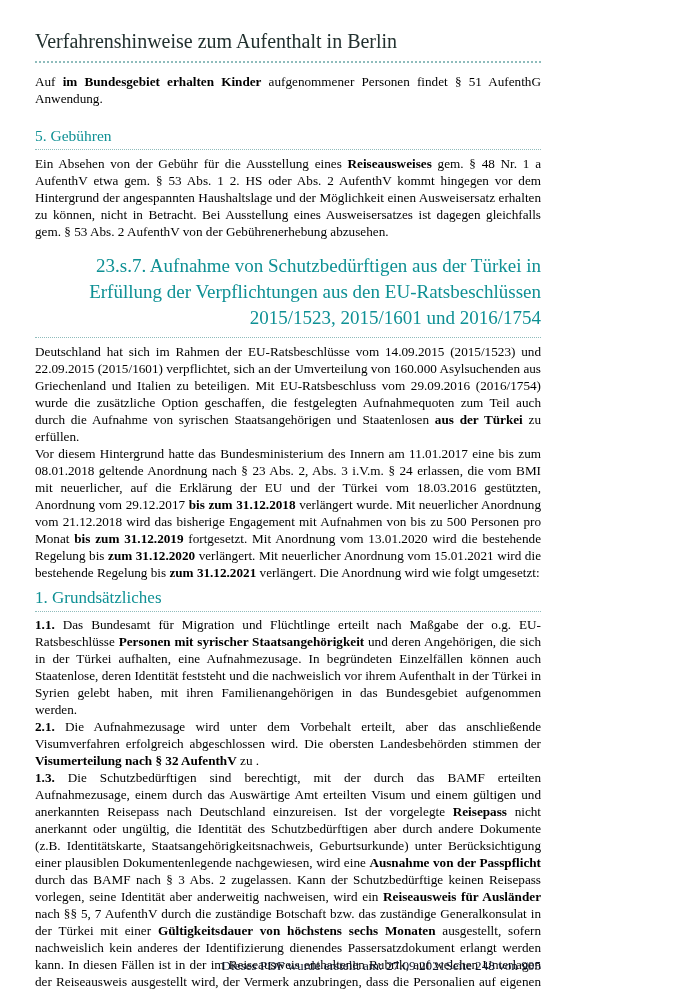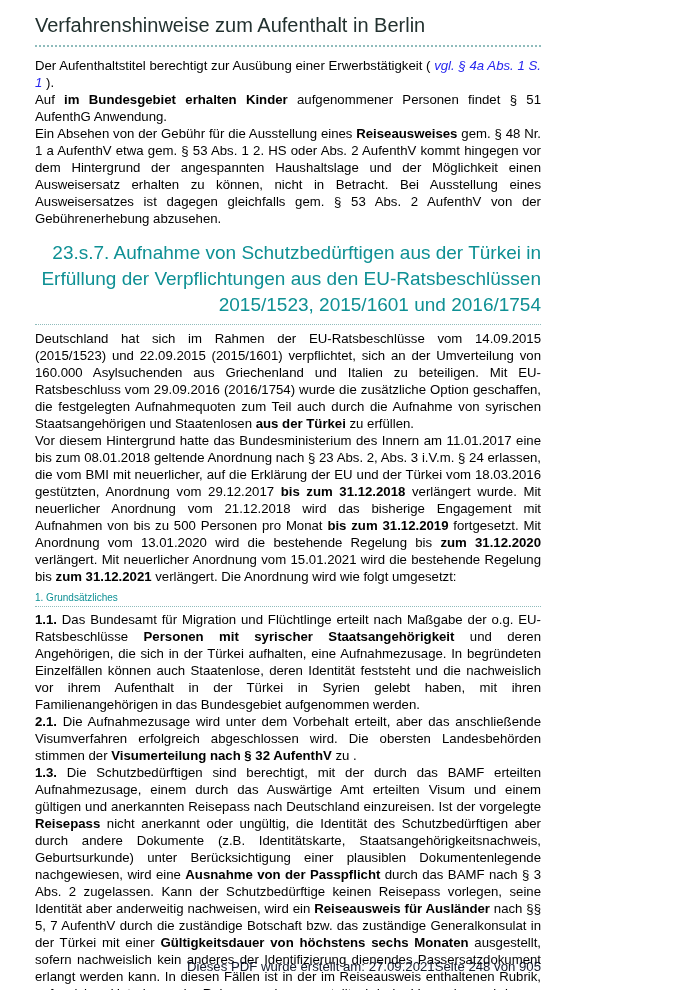--- a/index.html
+++ b/index.html
@@ -1,46 +1,46 @@
 <!DOCTYPE html>
 <html lang="de" style="--teal: #0e9094; --link: #2626ee; --title_text: #22312f; --body_text: #000000; --dotted: #8fbcbc;"><head>
 <meta charset="utf-8">
 <style>
   html,body { margin:0; padding:0; background:#ffffff; }
   .page {
     width:576px; height:990px; position:relative; overflow:hidden;
-    background:#ffffff; box-sizing:border-box; padding:12px 35px 0 35px;
-    font-family:Liberation Sans, sans-serif; color:#000;
+    background:#ffffff; box-sizing:border-box; padding:28px 35px 0 35px;
+    font-family:Liberation Serif, serif; color:#000;
     -webkit-font-smoothing:antialiased;
   }
   .doc-title {
     font-size:20px; color:var(--title_text,#22312f); font-weight:400;
     padding:2px 0 8px 0; border-bottom:2px dotted var(--dotted,#8fbcbc);
     margin-bottom:10px;
   }
   .para { margin:0; font-size:13.2px; line-height:17px; text-align:justify; color:var(--body_text,#000); }
   .b { font-weight:bold; }
   .link { color:var(--link,#2626ee); font-style:italic; cursor:pointer; text-decoration:none; }
   .heading { color:var(--teal,#0e9094); border-bottom:1.5px dotted var(--dotted,#8fbcbc); font-weight:400; }
   .heading-medium { font-size:15.5px; margin-top:20px; padding-bottom:4px; margin-bottom:5px; }
   .heading-large  { font-size:19px; line-height:26px; margin-top:13px; padding-bottom:6px; margin-bottom:5px;text-align:right; }
-  .heading-small  { font-size:10px; margin-top:7px; padding-bottom:3px; margin-bottom:4px; }
+  .heading-small  { font-size:17px; margin-top:7px; padding-bottom:3px; margin-bottom:4px; }
   .footer {
     position:absolute; left:35px; right:35px; bottom:16px;
     display:flex; justify-content:flex-end; font-size:13.2px; color:#0f172a;
   }
 </style>
 </head>
 <body>
 
 <div class="page">
   <div class="doc-title">Verfahrenshinweise zum Aufenthalt in Berlin</div>
   <div id="doc-content">
-      <p class="para"><span class="">Der Aufenthaltstitel berechtigt zur Ausübung einer Erwerbstätigkeit ( </span><a class="link">vgl. § 4a Abs. 1 S. 1</a><span class=""> ).</span></p>
       <p class="para"><span class="">Auf </span><span class="b">im Bundesgebiet erhalten Kinder</span><span class=""> aufgenommener Personen findet § 51 AufenthG Anwendung.</span></p>
+      <div class="heading heading-medium">5. Gebühren</div>
       <p class="para"><span class="">Ein Absehen von der Gebühr für die Ausstellung eines </span><span class="b">Reiseausweises</span><span class=""> gem. § 48 Nr. 1 a AufenthV etwa gem. § 53 Abs. 1 2. HS oder Abs. 2 AufenthV kommt hingegen vor dem Hintergrund der angespannten Haushaltslage und der Möglichkeit einen Ausweisersatz erhalten zu können, nicht in Betracht. Bei Ausstellung eines Ausweisersatzes ist dagegen gleichfalls gem. § 53 Abs. 2 AufenthV von der Gebührenerhebung abzusehen.</span></p>
       <div class="heading heading-large">23.s.7. Aufnahme von Schutzbedürftigen aus der Türkei in Erfüllung der Verpflichtungen aus den EU-Ratsbeschlüssen 2015/1523, 2015/1601 und 2016/1754</div>
       <p class="para"><span class="">Deutschland hat sich im Rahmen der EU-Ratsbeschlüsse vom 14.09.2015 (2015/1523) und 22.09.2015 (2015/1601) verpflichtet, sich an der Umverteilung von 160.000 Asylsuchenden aus Griechenland und Italien zu beteiligen. Mit EU-Ratsbeschluss vom 29.09.2016 (2016/1754) wurde die zusätzliche Option geschaffen, die festgelegten Aufnahmequoten zum Teil auch durch die Aufnahme von syrischen Staatsangehörigen und Staatenlosen </span><span class="b">aus der Türkei</span><span class=""> zu erfüllen.</span></p>
       <p class="para"><span class="">Vor diesem Hintergrund hatte das Bundesministerium des Innern am 11.01.2017 eine bis zum 08.01.2018 geltende Anordnung nach § 23 Abs. 2, Abs. 3 i.V.m. § 24 erlassen, die vom BMI mit neuerlicher, auf die Erklärung der EU und der Türkei vom 18.03.2016 gestützten, Anordnung vom 29.12.2017 </span><span class="b">bis zum 31.12.2018</span><span class=""> verlängert wurde. Mit neuerlicher Anordnung vom 21.12.2018 wird das bisherige Engagement mit Aufnahmen von bis zu 500 Personen pro Monat </span><span class="b">bis zum 31.12.2019</span><span class=""> fortgesetzt. Mit Anordnung vom 13.01.2020 wird die bestehende Regelung bis </span><span class="b">zum 31.12.2020</span><span class=""> verlängert. Mit neuerlicher Anordnung vom 15.01.2021 wird die bestehende Regelung bis </span><span class="b">zum 31.12.2021</span><span class=""> verlängert. Die Anordnung wird wie folgt umgesetzt:</span></p>
       <div class="heading heading-small">1. Grundsätzliches</div>
       <p class="para"><span class="b">1.1.</span><span class=""> Das Bundesamt für Migration und Flüchtlinge erteilt nach Maßgabe der o.g. EU-Ratsbeschlüsse </span><span class="b">Personen mit syrischer Staatsangehörigkeit</span><span class=""> und deren Angehörigen, die sich in der Türkei aufhalten, eine Aufnahmezusage. In begründeten Einzelfällen können auch Staatenlose, deren Identität feststeht und die nachweislich vor ihrem Aufenthalt in der Türkei in Syrien gelebt haben, mit ihren Familienangehörigen in das Bundesgebiet aufgenommen werden.</span></p>
       <p class="para"><span class="b">2.1.</span><span class=""> Die Aufnahmezusage wird unter dem Vorbehalt erteilt, aber das anschließende Visumverfahren erfolgreich abgeschlossen wird. Die obersten Landesbehörden stimmen der </span><span class="b">Visumerteilung nach § 32 AufenthV</span><span class=""> zu .</span></p>
       <p class="para"><span class="b">1.3.</span><span class=""> Die Schutzbedürftigen sind berechtigt, mit der durch das BAMF erteilten Aufnahmezusage, einem durch das Auswärtige Amt erteilten Visum und einem gültigen und anerkannten Reisepass nach Deutschland einzureisen. Ist der vorgelegte </span><span class="b">Reisepass</span><span class=""> nicht anerkannt oder ungültig, die Identität des Schutzbedürftigen aber durch andere Dokumente (z.B. Identitätskarte, Staatsangehörigkeitsnachweis, Geburtsurkunde) unter Berücksichtigung einer plausiblen Dokumentenlegende nachgewiesen, wird eine </span><span class="b">Ausnahme von der Passpflicht</span><span class=""> durch das BAMF nach § 3 Abs. 2 zugelassen. Kann der Schutzbedürftige keinen Reisepass vorlegen, seine Identität aber anderweitig nachweisen, wird ein </span><span class="b">Reiseausweis für Ausländer</span><span class=""> nach §§ 5, 7 AufenthV durch die zuständige Botschaft bzw. das zuständige Generalkonsulat in der Türkei mit einer </span><span class="b">Gültigkeitsdauer von höchstens sechs Monaten</span><span class=""> ausgestellt, sofern nachweislich kein anderes der Identifizierung dienendes Passersatzdokument erlangt werden kann. In diesen Fällen ist in der im Reiseausweis enthaltenen Rubrik, auf welchen Unterlagen der Reiseausweis ausgestellt wird, der Vermerk anzubringen, dass die Personalien auf eigenen Angaben des Schutzbedürftigen beruhen.</span></p>
       <p class="para"><span class="b">1.4</span><span class="">. Die Aufnahmezusage und die Ausnahme von der Passpflicht sind ab Bekanntgabe sechs Monate gültig und erlöschen, wenn in diesem Zeitraum die Einreise nach Deutschland nicht erfolgt ist.</span></p>
       <p class="para"><span class="b">1 .5.</span><span class=""> Es wird angestrebt, die Erstaufnahme der ausgewählten Personen mit Ausnahme unbegleiteter Minderjähriger und Schwerstkranker zentral über die Landesaufnahmebehörde Niedersachsen, vorrangig am Standort Grenzdurchgangslager Friedland, für die Dauer von 14 Tagen durchzugführen und von dort aus vom BAMF zu verteilen. Soweit eine Aufnahme aus Kapazitätsgründen nicht möglich ist und eine zentrale Unterbringung nicht gewährleistet werden kann, erklären sich die Länder bereit, die von ihnen aufzunehmenden Schutzbedürftigen unmittelbar nach deren Einreise vom Flughafen abzuholen und aufzunehmen (LAF). Niedersachsen sowie das BAMF informieren die Länder rechtzeitig, spätestens 21 Tage vor der Einreise der Schutzbedürftigen. Ausgenommen sind unbegleitete Minderjährige und Schwerstkranke.</span></p>

